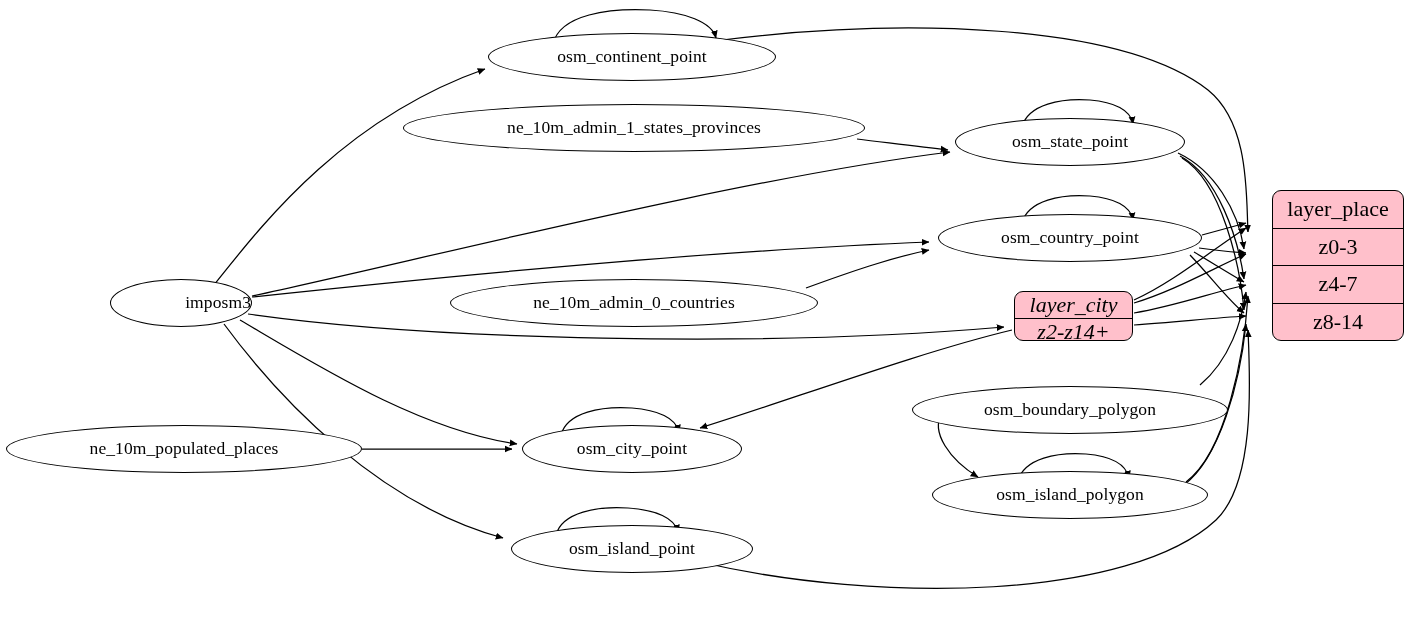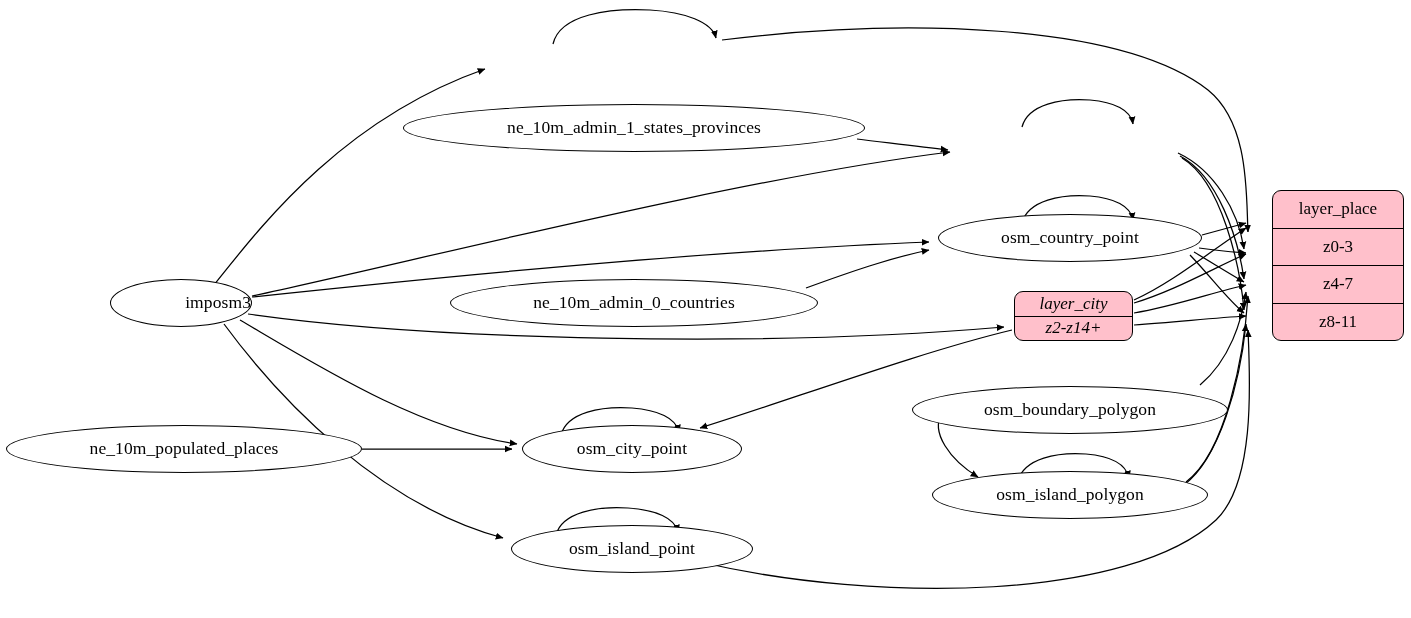--- a/index.html
+++ b/index.html
@@ -49,21 +49,21 @@
     display: flex;
     flex-direction: column;
   }
   .record-cell {
     flex: 1 1 auto;
     display: flex;
     align-items: center;
     justify-content: center;
     border-bottom: 1.2px solid #000000;
     box-sizing: border-box;
-    font-size: 17px;
+    font-size: 22px;
     color: #000000;
     white-space: nowrap;
   }
   .record-cell:last-child {
     border-bottom: none;
   }
 </style>
 </head>
 <body>
 
@@ -125,37 +125,43 @@
   </svg>
 
   <div class="node-ellipse" style="left:110px; top:279px; width:142px; height:48px;justify-content:flex-end;">
     <span class="node-label">imposm3</span>
   </div>
 
   <div class="node-ellipse" style="left:6px; top:425px; width:356px; height:48px;">
     <span class="node-label">ne_10m_populated_places</span>
   </div>
 
+  <div class="node-ellipse" style="left:488px; top:33px; width:288px; height:48px;">
+    <span class="node-label">osm_continent_point</span>
+  </div>
 
   <div class="node-ellipse" style="left:403px; top:104px; width:462px; height:48px;">
     <span class="node-label">ne_10m_admin_1_states_provinces</span>
   </div>
 
   <div class="node-ellipse" style="left:450px; top:279px; width:368px; height:48px;">
     <span class="node-label">ne_10m_admin_0_countries</span>
   </div>
 
   <div class="node-ellipse" style="left:522px; top:425px; width:220px; height:48px;">
     <span class="node-label">osm_city_point</span>
   </div>
 
   <div class="node-ellipse" style="left:511px; top:525px; width:242px; height:48px;">
     <span class="node-label">osm_island_point</span>
   </div>
 
+  <div class="node-ellipse" style="left:955px; top:118px; width:230px; height:48px;">
+    <span class="node-label">osm_state_point</span>
+  </div>
 
   <div class="node-ellipse" style="left:938px; top:214px; width:264px; height:48px;justify-content:center;">
     <span class="node-label">osm_country_point</span>
   </div>
 
   <div class="node-ellipse" style="left:912px; top:386px; width:316px; height:48px;">
     <span class="node-label">osm_boundary_polygon</span>
   </div>
 
   <div class="node-ellipse" style="left:932px; top:471px; width:276px; height:48px;">
@@ -164,16 +170,16 @@
 
   <div class="record-node" style="left:1014px; top:291px; width:119px; height:50px;font-style:italic;">
     <div class="record-cell">layer_city</div>
     <div class="record-cell">z2-z14+</div>
   </div>
 
   <div class="record-node" style="left:1272px; top:190px; width:132px; height:151px;">
     <div class="record-cell">layer_place</div>
     <div class="record-cell">z0-3</div>
     <div class="record-cell">z4-7</div>
-    <div class="record-cell">z8-11</div>
+    <div class="record-cell">z8-14</div>
   </div>
 
 </div>
 
 </body></html>

